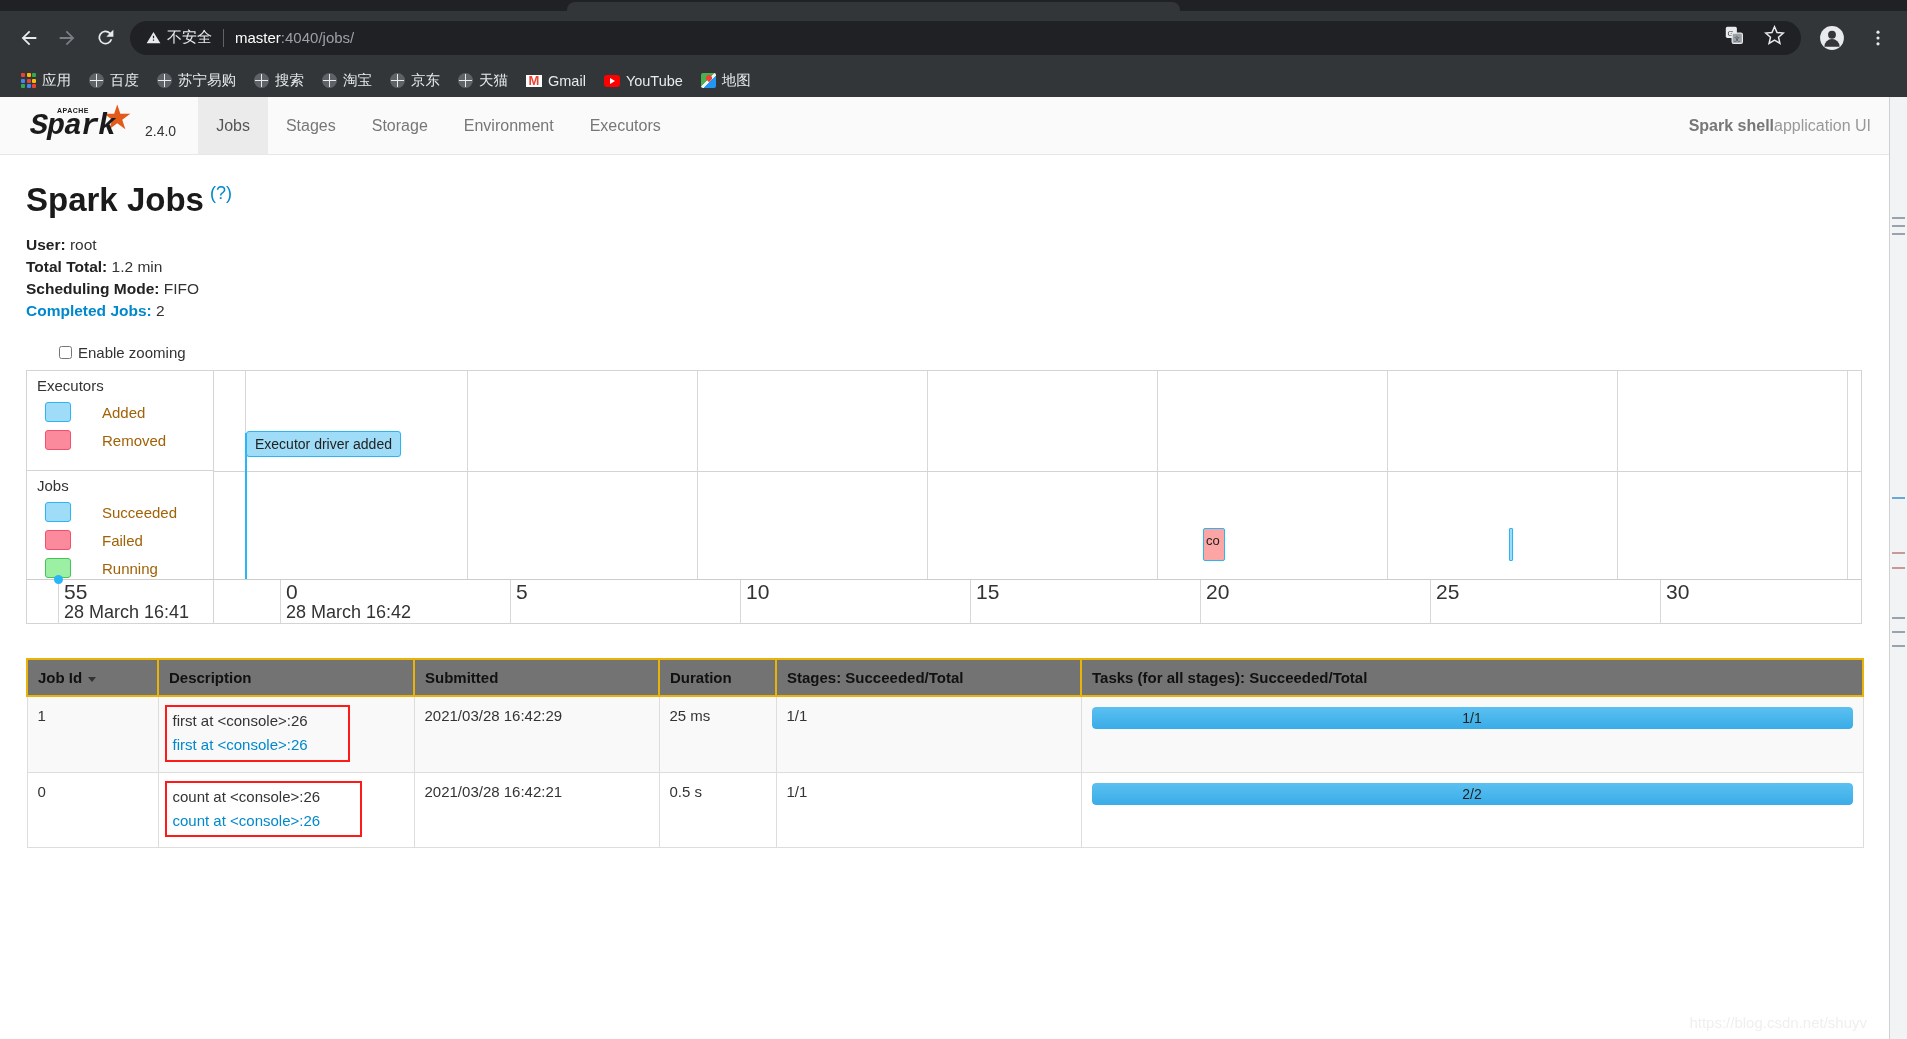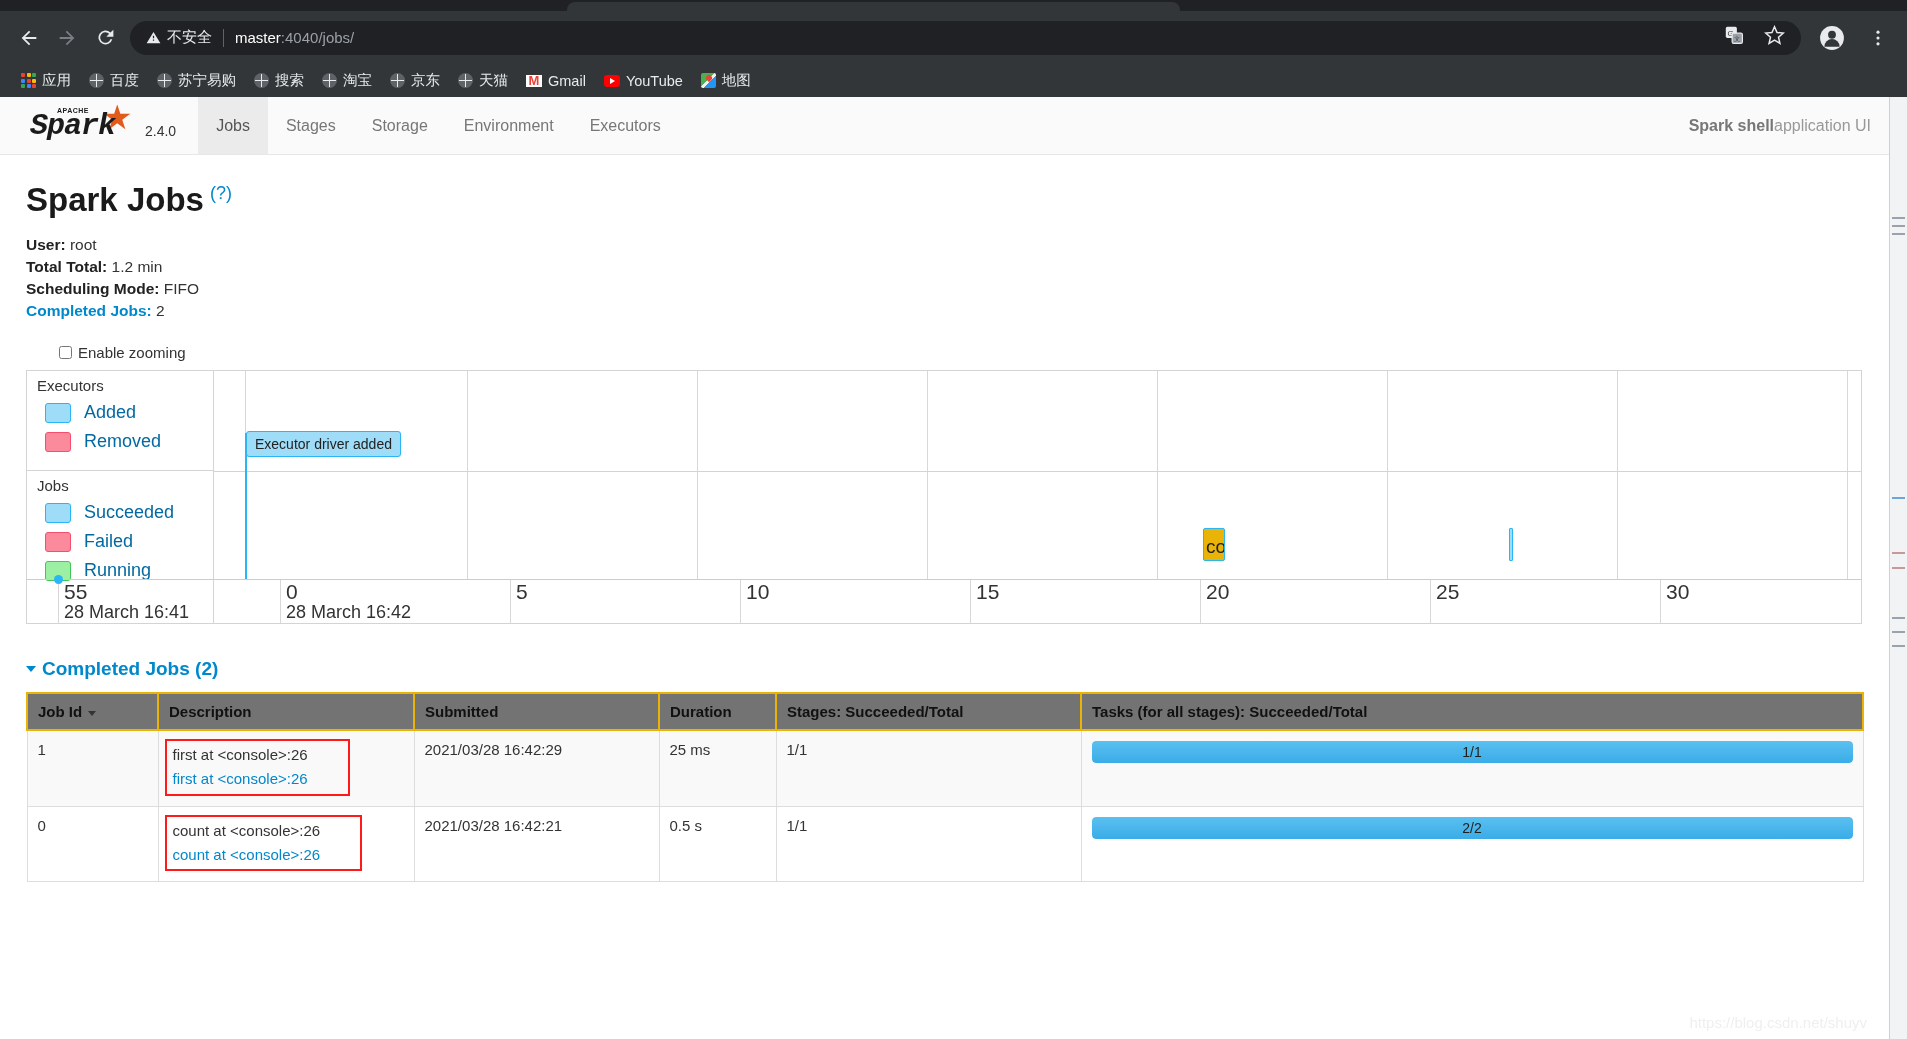--- a/index.html
+++ b/index.html
@@ -186,40 +186,40 @@
   }
   #tl-legend {
     position: absolute; left: 0; top: 0; width: 187px; height: 254px;
     border-right: 1px solid #d4d4d4; box-sizing: border-box;
   }
   .legend-group { padding: 6px 0 6px 10px; }
   .legend-group.g1 { height: 100px; border-bottom: 1px solid #d4d4d4; }
   .legend-title { font-size: 15px; color: #333; margin-bottom: 4px; }
   .legend-item { display: flex; align-items: center; gap: 13px; padding: 4px 0 4px 8px; }
   .swatch { width: 26px; height: 20px; border-radius: 3px; flex: none; }
-  .legend-label { font-size: 18px; color: #0369a1; }
+  .legend-label { font-size: 15px; color: #a16207; margin-left: 18px; }
 
   #tl-grid { position: absolute; left: 187px; top: 0; right: 0; height: 208px; }
   .vline { position: absolute; top: 0; bottom: 0; width: 1px; background: #d8d8d8; }
   #tl-hline-1 { position: absolute; left: 0; right: 0; top: 100px; height: 1px; background: #d4d4d4; }
   #tl-axis-line { position: absolute; left: 0; right: 0; top: 208px; height: 1px; background: #cccccc; }
   #tl-axis { position: absolute; left: 0; right: 0; top: 209px; height: 45px; }
   .axis-tick { position: absolute; top: 0; }
   .axis-tick .tick-mark { position: absolute; left: 0; top: 0; width: 1px; height: 45px; background: #d8d8d8; }
   .axis-num { position: absolute; left: 6px; top: 0px; font-size: 21px; color: #333; white-space: nowrap; }
   .axis-date { position: absolute; left: 6px; top: 22px; font-size: 18px; color: #333; white-space: nowrap; }
 
   .exec-box {
     position: absolute; background: #9fdcf8; border: 1px solid #29b6f6;
     border-radius: 3px; font-size: 14px; color: #222;
     padding: 4px 8px; white-space: nowrap; cursor: pointer;
   }
   .job-marker {
-    position: absolute; background: #eab308; border: 1px solid #29b6f6;
-    border-radius: 2px; font-size: 19px; color: #222; overflow: hidden;
+    position: absolute; background: #fca5a5; border: 1px solid #29b6f6;
+    border-radius: 2px; font-size: 13px; color: #222; overflow: hidden;
     cursor: pointer; padding-left: 2px; line-height: 1.9;
   }
   .event-stem { position: absolute; width: 2px; background: #29b6f6; }
   .event-dot { position: absolute; width: 9px; height: 9px; border-radius: 50%; background: #29b6f6; }
   .thin-bar { position: absolute; width: 4px; background: #9fdcf8; border: 1px solid #29b6f6; border-radius: 1px; }
 
   
   #jobs-section { margin-top: 34px; }
   table#jobs-table {
     border-collapse: collapse; width: 1836px; table-layout: fixed;
@@ -529,24 +529,20 @@
             <span class="axis-num">25</span>
           </div>
           <div class="axis-tick" style="left:1633px">
             <span class="tick-mark"></span>
             <span class="axis-num">30</span>
           </div>
         </div>
       </div>
 
       <div id="jobs-section">
-        <div class="collapse-head" id="jobs-collapse-head">
-          <span class="caret-down"></span>
-          <span>Completed Jobs (2)</span>
-        </div>
 
         <table id="jobs-table">
           <colgroup>
             <col style="width:131px">
               <col style="width:256px">
               <col style="width:245px">
             <col style="width:117px">
               <col style="width:305px">
               <col style="width:782px">
           </colgroup>

